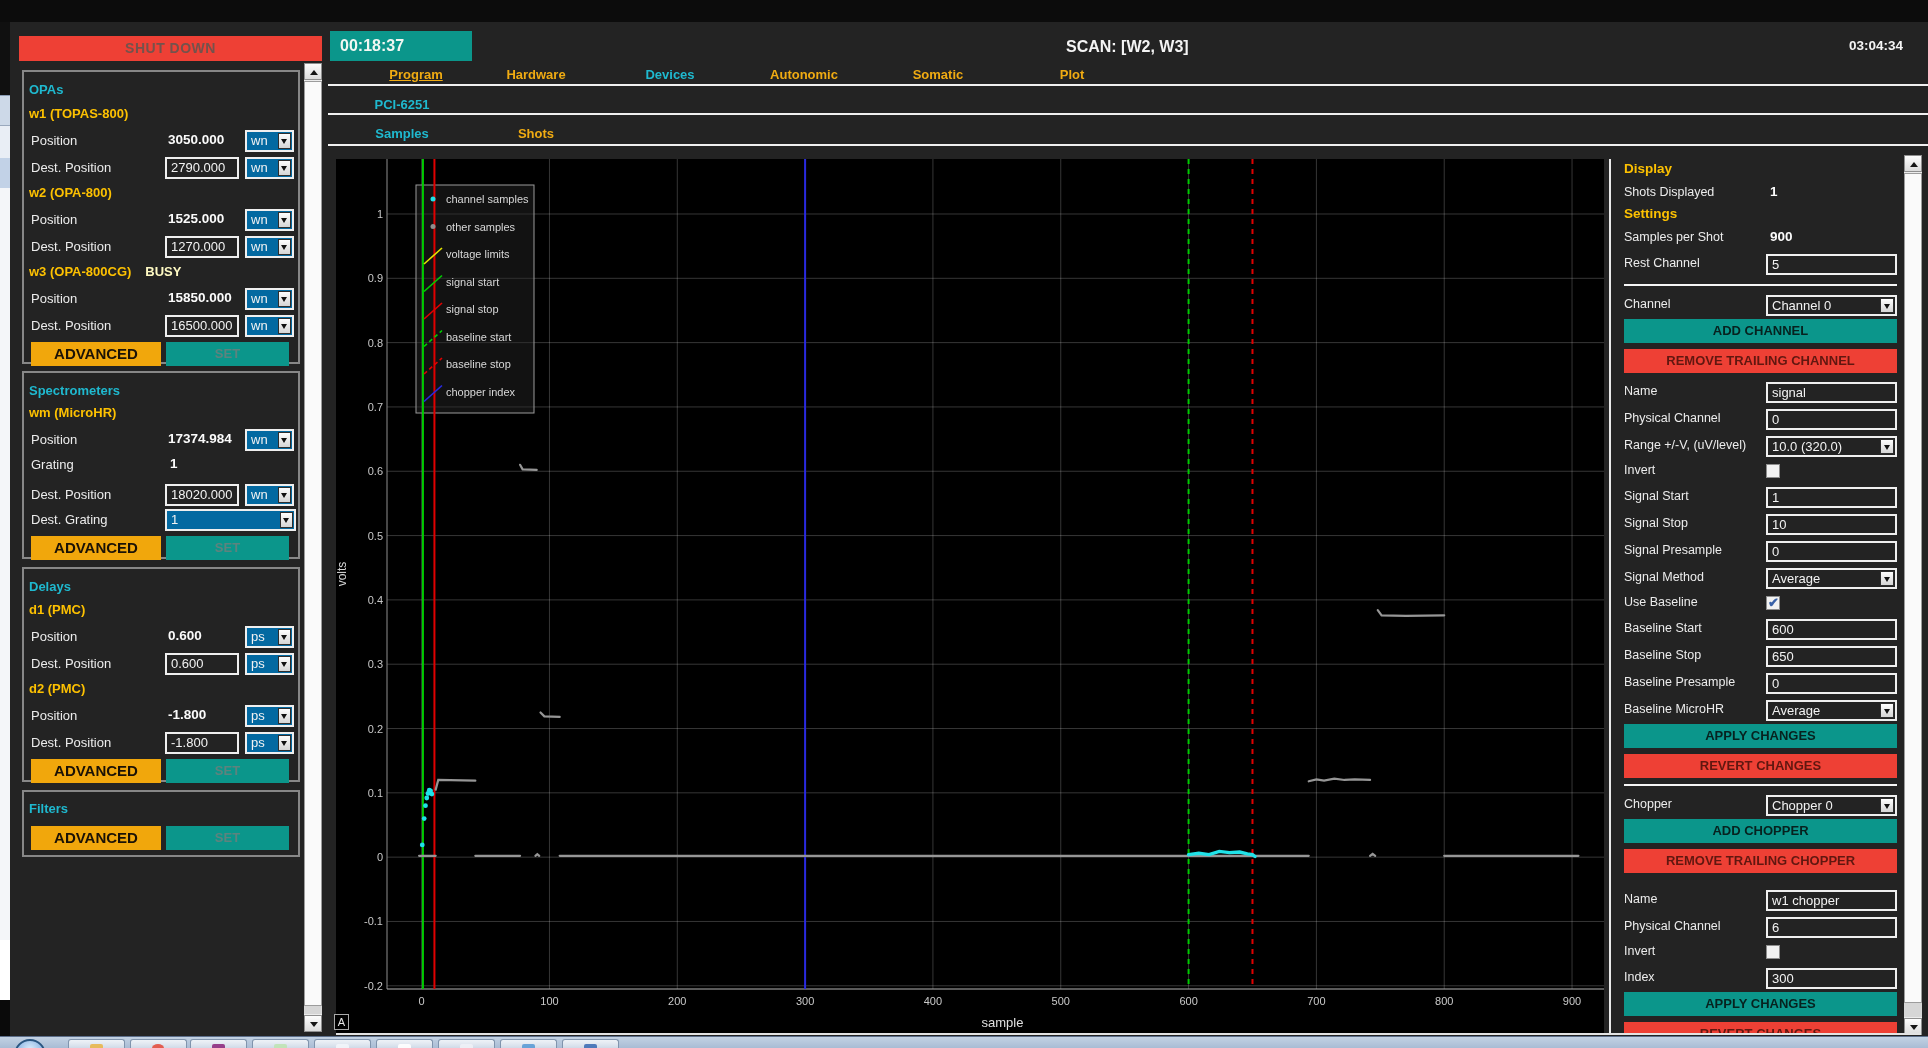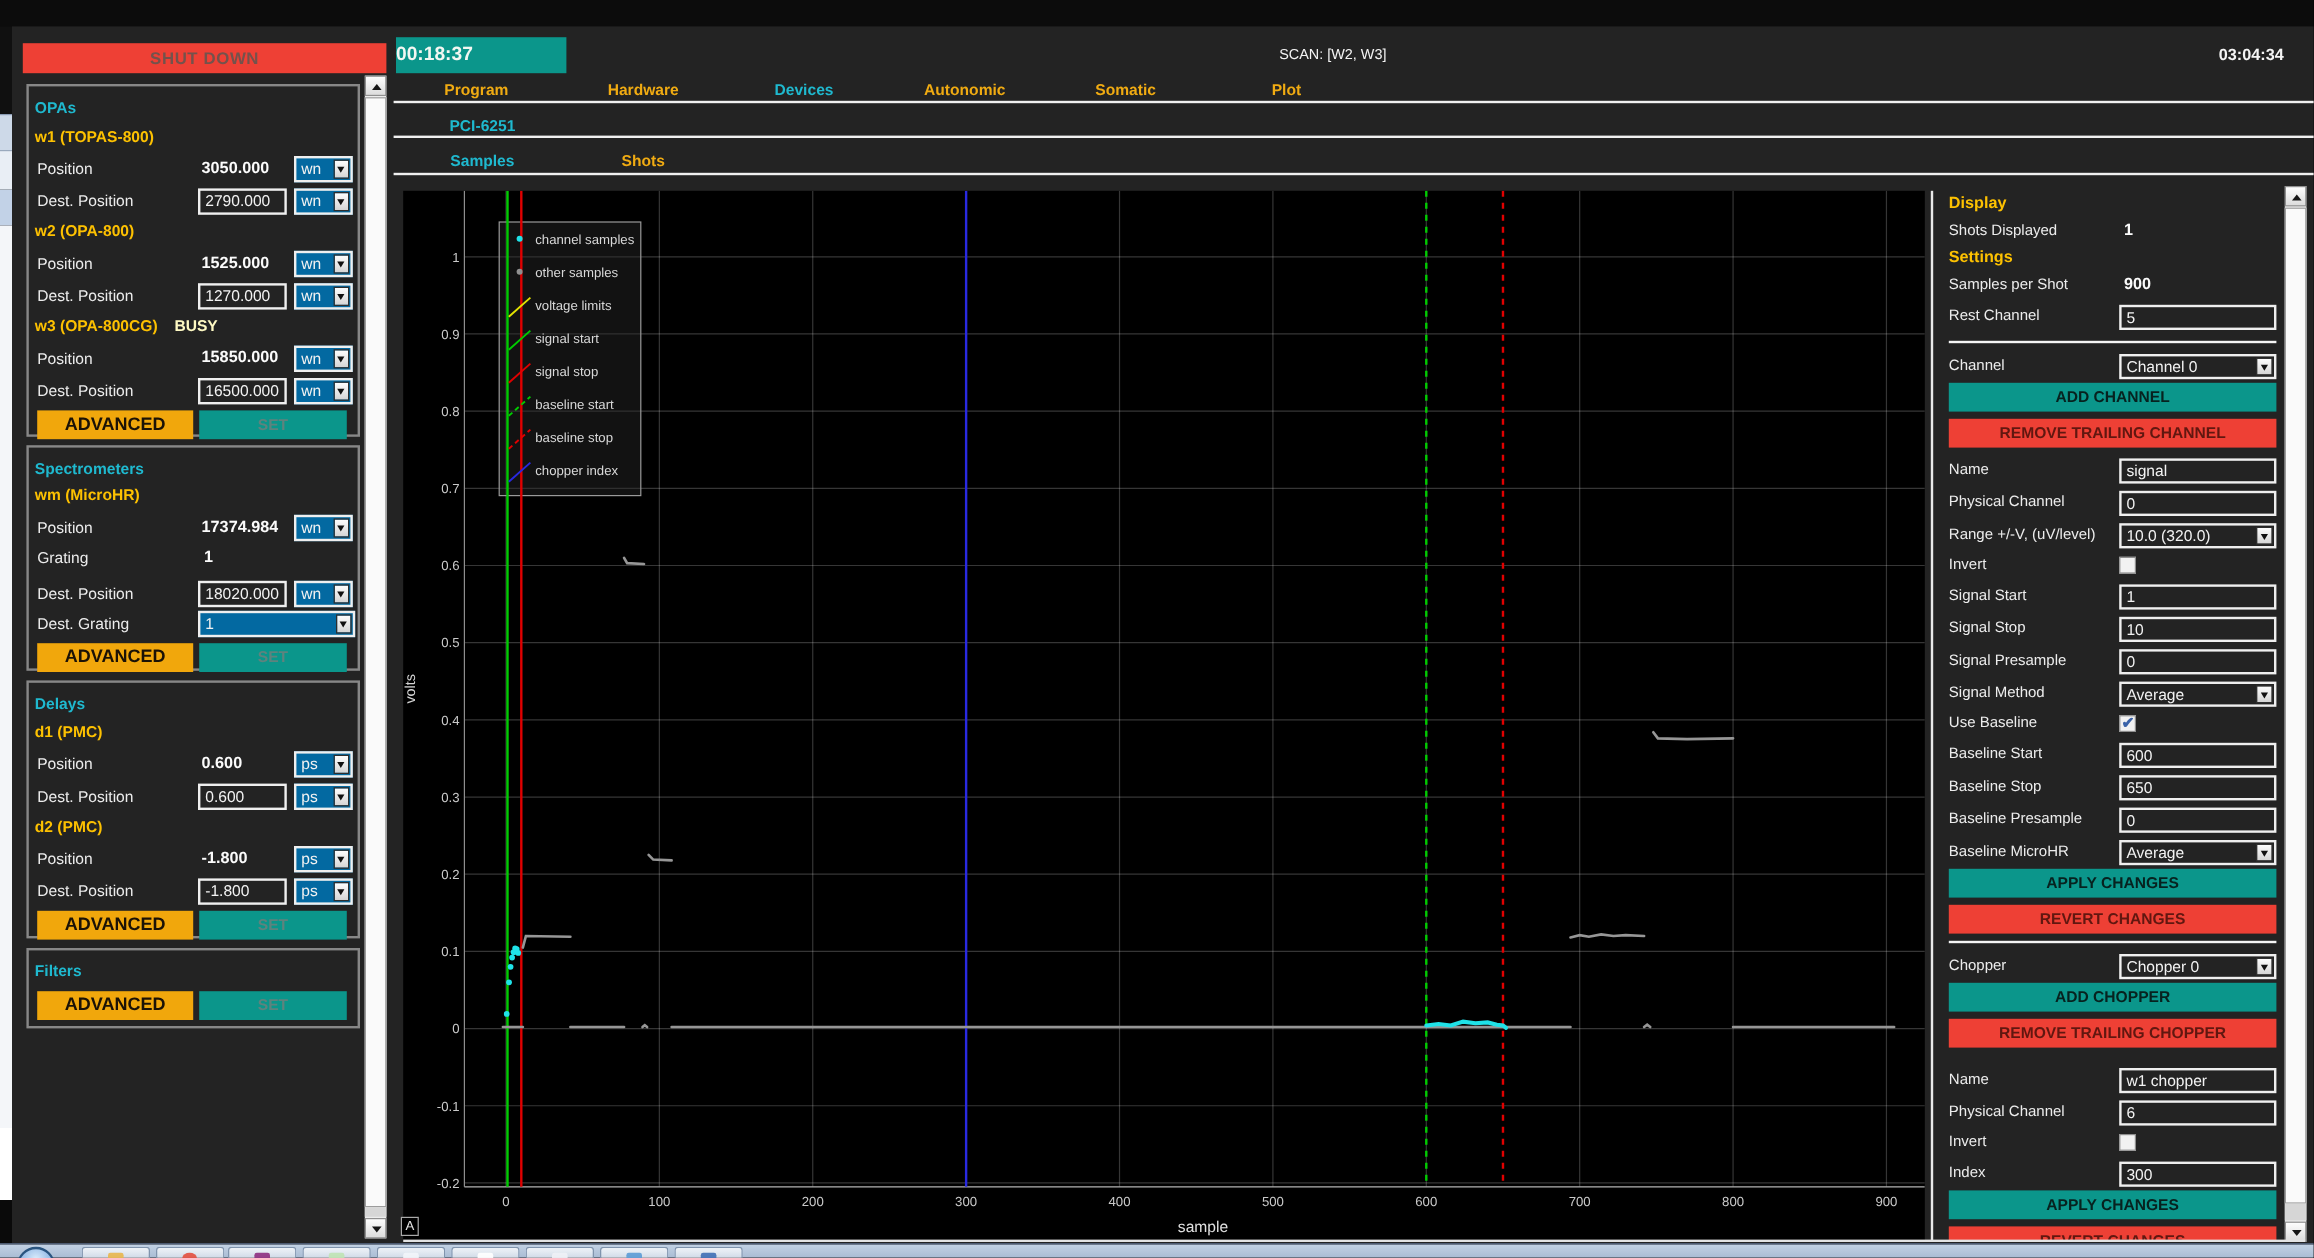--- a/index.html
+++ b/index.html
@@ -28,22 +28,22 @@
   
   .sliver { position:absolute; }
 
   
   .app { position:absolute; left:10px; top:22px; width:1918px; height:1014px; background:#232323; }
 
   
   .shutdown-btn { position:absolute; left:9px; top:14px; width:303px; height:25px; background:#ee4035;
     color:#74524c; font-weight:bold; font-size:14px; text-align:center; line-height:25px; letter-spacing:0.5px; }
   .timer-box { position:absolute; left:320px; top:9px; width:142px; height:30px; background:#0b968b;
-    color:#f2f7f2; font-weight:bold; font-size:16px; line-height:30px; }
-  .scan-label { position:absolute; left:1056px; top:16px; color:#f4f4f4; font-weight:normal; font-size:12px; }
+    color:#f2f7f2; font-weight:bold; font-size:16px; line-height:30px; padding-left:10px; }
+  .scan-label { position:absolute; left:1056px; top:16px; color:#f4f4f4; font-weight:bold; font-size:16px; }
   .clock-label { position:absolute; left:1839px; top:16px; color:#f4f4f4; font-weight:bold; font-size:13.5px; }
 
   
   .panel { position:absolute; left:12px; width:278px; border:2px solid #878787; background:#232323; }
   .p-title { color:#1fb9cf; font-weight:bold; font-size:13px; height:16px; margin-left:5px; }
   .p-dev { color:#fdc101; font-weight:bold; font-size:13px; height:16px; margin-left:5px; white-space:nowrap; }
   .p-dev .busy { color:#fef9c3; margin-left:14px; }
   .srow { position:relative; height:22px; margin-left:5px; margin-right:3px; }
   .srow .lbl { position:absolute; left:2px; top:3px; font-size:13px; color:#ececec; }
   .srow .val { position:absolute; left:139px; top:2px; font-size:13.5px; font-weight:bold; color:#fbfbfb; white-space:nowrap; max-width:102px; overflow:hidden; }
@@ -247,21 +247,21 @@
       </div>
     </div>
 
     <div class="vscroll" style="left:294px;top:41px;height:969px;">
       <div class="vs-btn vs-up" style="top:0;"></div>
       <div class="vs-thumb" style="top:18px;height:925px;"></div>
       <div class="vs-track-gap" style="top:943px;height:8px;"></div>
       <div class="vs-btn vs-down" style="bottom:0;"></div>
     </div>
 
-    <div class="tab-cell" style="left:320px;top:45px;">Program</div>
+    <div class="tab-cell" style="left:339px;top:45px;text-decoration:underline;">Program</div>
     <div class="tab-cell" style="left:459px;top:45px;">Hardware</div>
     <div class="tab-cell tab-cyan" style="left:593px;top:45px;">Devices</div>
     <div class="tab-cell" style="left:727px;top:45px;">Autonomic</div>
     <div class="tab-cell" style="left:861px;top:45px;">Somatic</div>
     <div class="tab-cell" style="left:995px;top:45px;">Plot</div>
     <div class="hline" style="left:318px;top:62px;width:1600px;"></div>
 
     <div class="tab-cell tab-cyan" style="left:325px;top:75px;">PCI-6251</div>
     <div class="hline" style="left:318px;top:91px;width:1600px;"></div>
 

